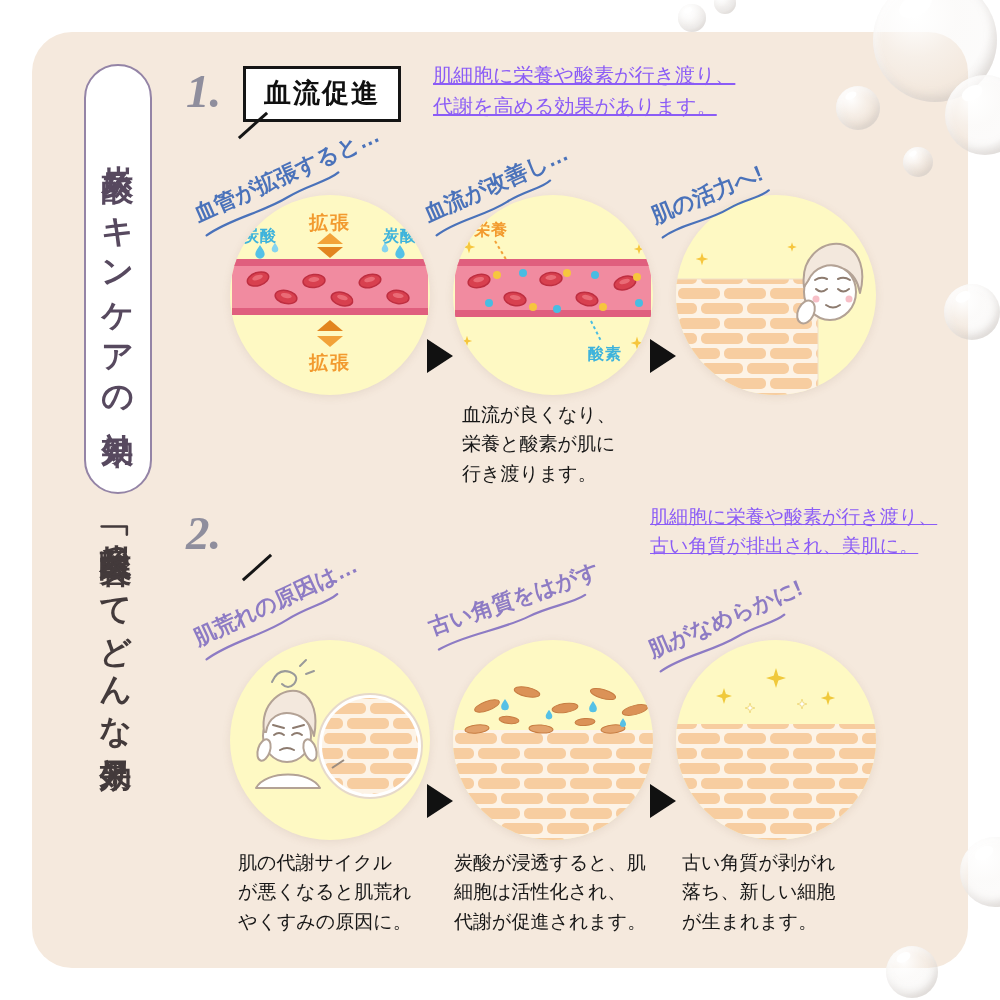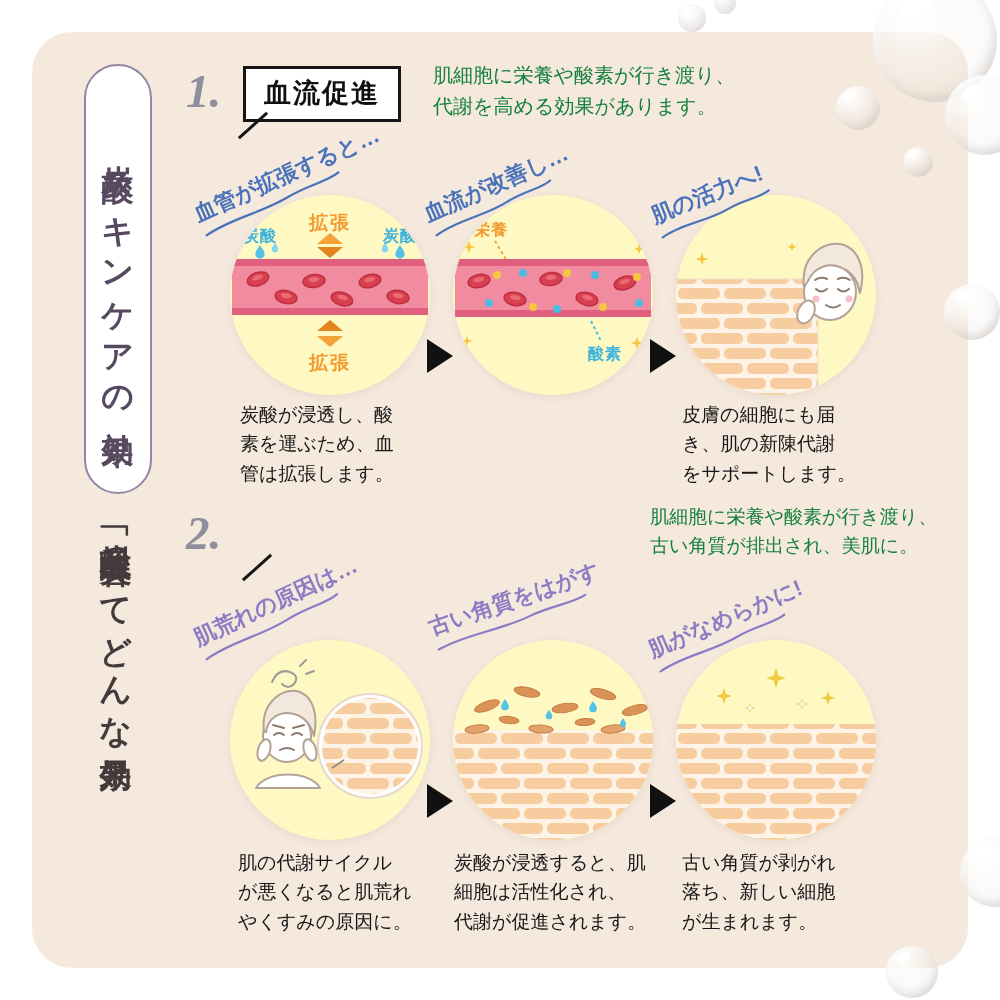--- a/index.html
+++ b/index.html
@@ -38,21 +38,21 @@
     position:absolute; z-index:2; background:#fff; border:3px solid #151515;
     padding:6px 18px 8px; font-size:27px; font-weight:bold; color:#101010;
     letter-spacing:2px; white-space:nowrap;
   }
   .leader {
     position:absolute; z-index:2; width:38px; height:3px; background:#151515;
     transform:rotate(-42deg);
   }
   .desc {
     position:absolute; z-index:2; font-size:20px; line-height:1.55;
-    color:#15803d; white-space:pre-line;
+    color:#8b5cf6; white-space:pre-line;text-decoration:underline;
   }
   .desc.small { font-size:19px; }
 
   .circle {
     position:absolute; z-index:1; width:200px; height:200px; border-radius:50%;
     background:#fef9c3; overflow:hidden;
     box-shadow:0 2px 8px rgba(150,120,100,0.14);
   }
   .circle svg { display:block; width:100%; height:100%; }
 
@@ -232,26 +232,23 @@
         <circle cx="140" cy="104" r="3.5" fill="#f7bfc7"></circle>
         <circle cx="173" cy="104" r="3.5" fill="#f7bfc7"></circle>
         <ellipse cx="130" cy="117" rx="8" ry="12" transform="rotate(25 130 117)" fill="#ffffff" stroke="#b3a295" stroke-width="2"></ellipse>
       </g>
     </svg>
   </div>
 
   <div class="tri" style="left:427px;top:339px"></div>
   <div class="tri" style="left:650px;top:339px"></div>
 
-  <div class="caption" style="left:240px;top:400px">炭酸が浸透し、酸
-素を運ぶため、血
-管は拡張します。</div>
-  <div class="caption" style="left:682px;top:400px">皮膚の細胞にも届
-き、肌の新陳代謝
-をサポートします。</div>
+  <div class="caption" style="left:462px;top:400px">血流が良くなり、
+栄養と酸素が肌に
+行き渡ります。</div>
 
   <div class="sec-number" style="left:186px;top:506px">2.</div>
   <div class="leader" style="left:238px;top:566px"></div>
   <div class="desc small" style="left:650px;top:502px">肌細胞に栄養や酸素が行き渡り、
 古い角質が排出され、美肌に。</div>
 
   <div class="step-label label-purple" style="left:206px;top:622px;transform:rotate(-25deg)">
     <span>肌荒れの原因は…</span>
     <svg class="swoosh" width="150" height="10" viewBox="0 0 150 10">
         <path d="M2,7 C30,1 62,9 92,5 C115,2 135,7 148,3" fill="none" stroke="currentColor" stroke-width="2.2" stroke-linecap="round"></path>

